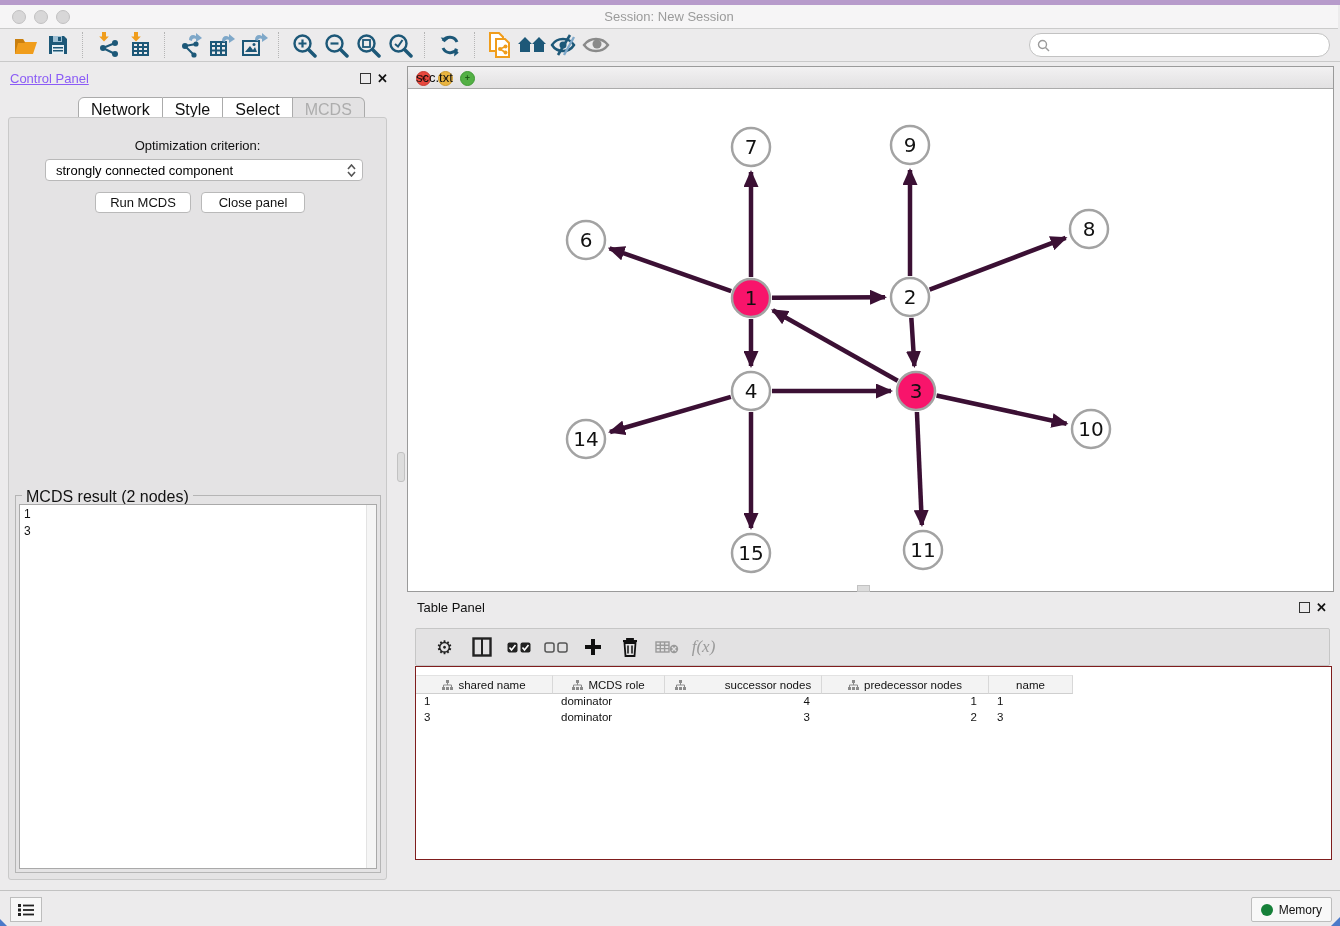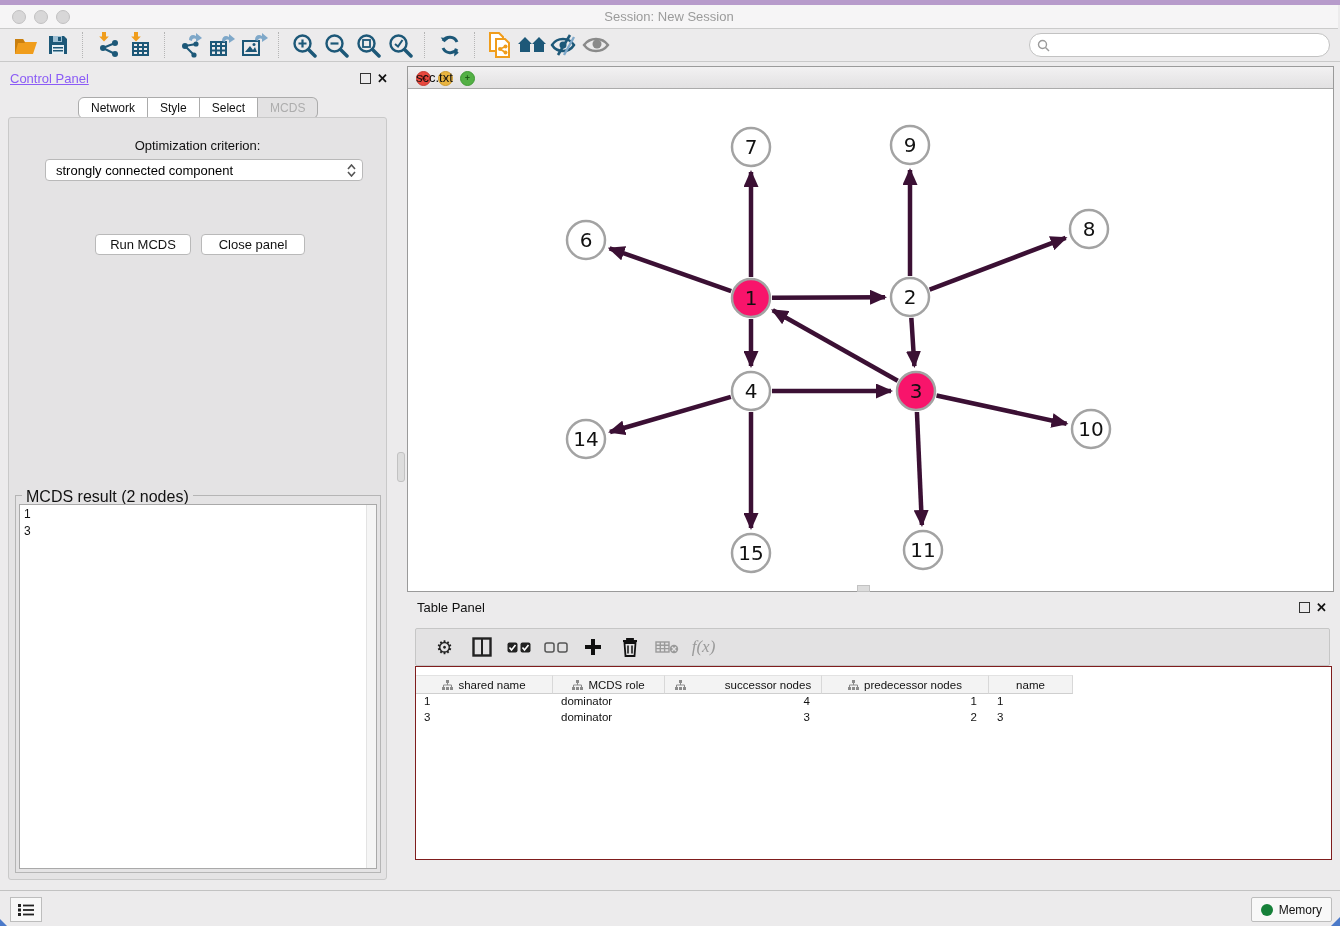--- a/index.html
+++ b/index.html
@@ -24,35 +24,35 @@
              border:1px solid #C2C2C2;border-radius:12px;display:flex;align-items:center;padding-left:7px;}
   .searchbox input{border:none;outline:none;background:transparent;font-size:12px;flex:1;
                    font-family:"Liberation Sans",sans-serif;}
 
   
   .cp-title{position:absolute;left:10px;top:71px;font-size:13px;color:#8b5cf6;text-decoration:underline;}
   .float-sq{display:inline-block;width:9px;height:9px;border:1.5px solid #333;}
   .close-x{font-size:13px;font-weight:bold;color:#111;}
   .cp-float{position:absolute;left:360px;top:73px;}
   .cp-close{position:absolute;left:377px;top:71px;}
-  .tabgroup{position:absolute;display:flex;font-size:12px;}
+  .tabgroup{position:absolute;display:flex;font-size:16px;}
   .tabgroup .tab{background:#fff;border:1px solid #ABABAB;border-left:none;padding:3px 12px;color:#111;}
   .tabgroup .tab:first-child{border-left:1px solid #ABABAB;border-radius:6px 0 0 6px;}
   .tabgroup .tab:last-child{border-radius:0 6px 6px 0;}
   .tabgroup .tab.sel{background:#E3E2E3;color:#ADADAD;}
   #cp-tabs{left:78px;top:97px;}
   .cp-body{position:absolute;left:8px;top:117px;width:377px;height:761px;background:#E4E3E4;
            border:1px solid #C9C9C9;border-radius:3px;}
   .opt-label{position:absolute;left:0;right:0;top:20px;text-align:center;font-size:13px;color:#111;}
   .criterion{position:absolute;left:36px;top:41px;width:306px;height:20px;background:#fff;
              border:1px solid #B9B9B9;border-radius:4px;font-size:13px;display:flex;align-items:center;
              padding-left:10px;}
   .criterion .stepper{margin-left:auto;margin-right:6px;display:flex;flex-direction:column;gap:1px;}
   .btn{position:absolute;height:19px;background:#fff;border:1px solid #B9B9B9;border-radius:4px;
-       font-size:13px;text-align:center;line-height:19px;color:#111;margin-top:42px;}
+       font-size:13px;text-align:center;line-height:19px;color:#111;}
   .groupbox{position:absolute;left:6px;top:377px;width:364px;height:376px;border:1px solid #B5B5B5;}
   .groupbox-label{position:absolute;left:6px;top:-8px;background:#E4E3E4;padding:0 4px;font-size:16px;color:#111;}
   .result-area{position:absolute;left:3px;top:8px;right:3px;bottom:3px;background:#fff;
                border:1px solid #A9A9A9;}
   .result-area pre{margin:0;padding:1px 4px;font-family:"Liberation Sans",sans-serif;font-size:12px;line-height:17px;color:#111;}
   .result-scroll{position:absolute;top:0;bottom:0;right:0;width:9px;background:#F5F5F5;border-left:1px solid #E3E3E3;}
   .splitter-nub{position:absolute;left:397px;top:452px;width:6px;height:28px;background:#DDDDDD;
                 border:1px solid #C2C2C2;border-radius:3px;}
 
   

